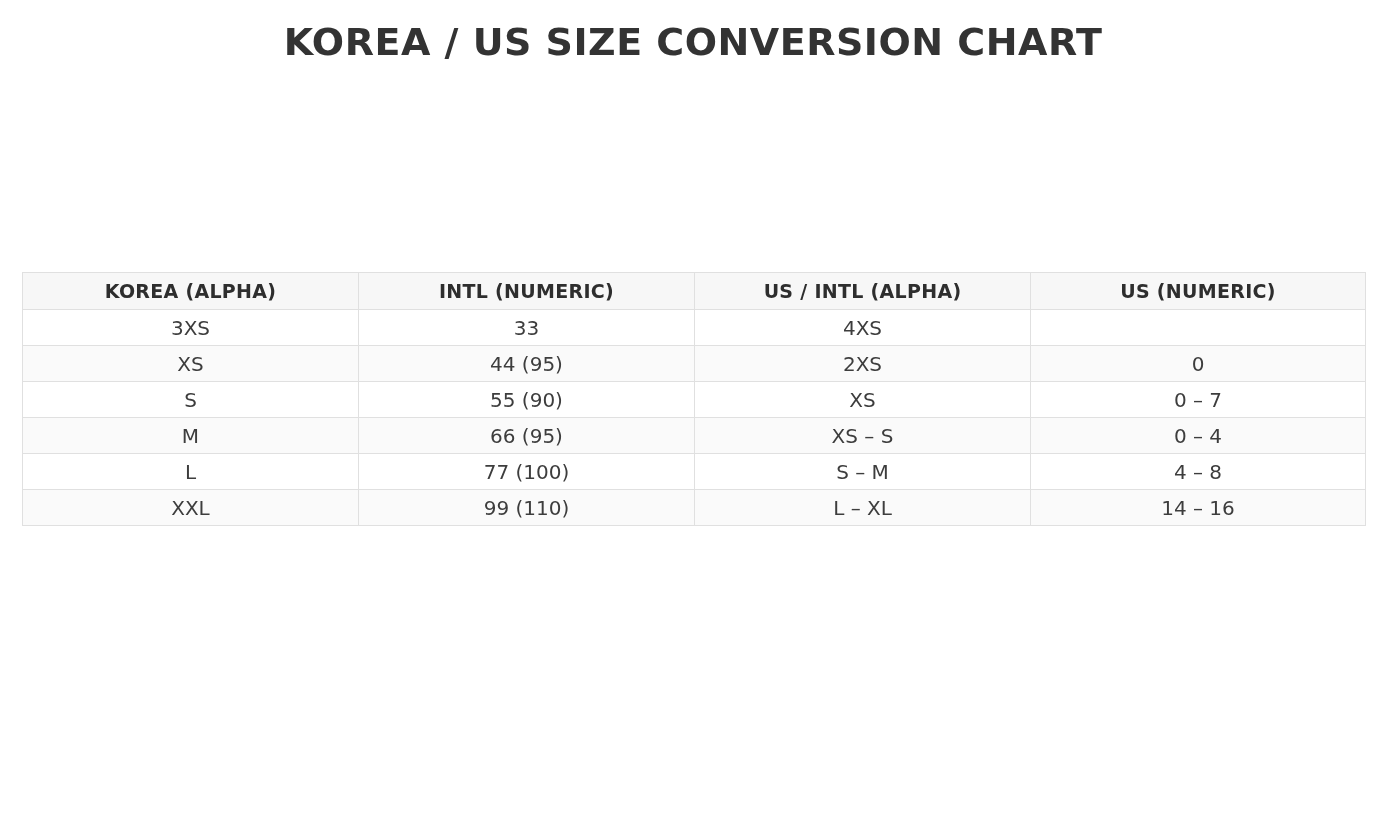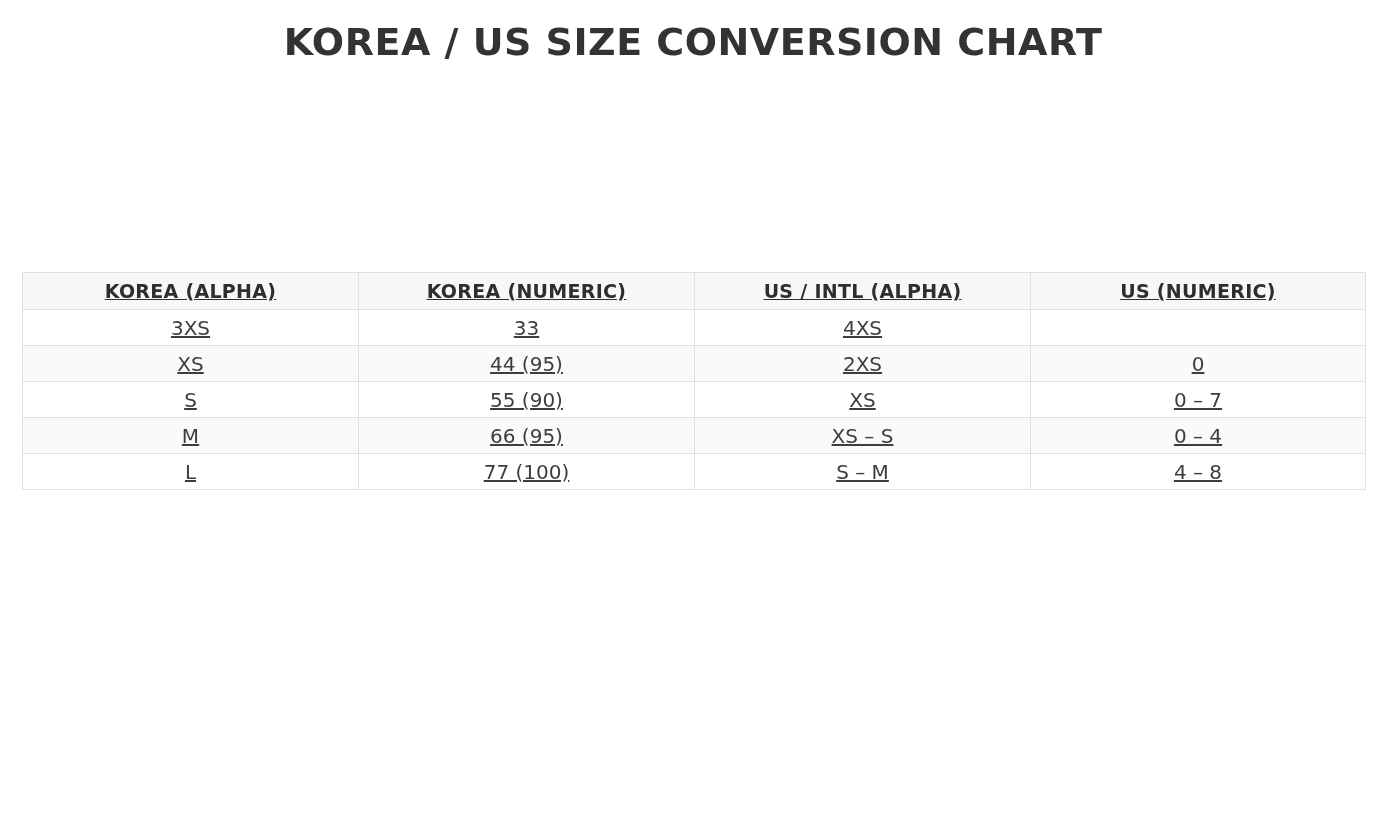--- a/index.html
+++ b/index.html
@@ -44,21 +44,20 @@
   table.size-table th,
   table.size-table td {
     border: 1px solid #e0e0e0;
     text-align: center;
     color: #3d3d3d;
     font-size: 20px;
     height: 35px;
     padding: 0 4px;
     vertical-align: middle;
     white-space: nowrap;
-    text-decoration: underline;
   }
   table.size-table thead th {
     background: #f7f7f7;
     font-weight: bold;
     font-size: 19px;
     letter-spacing: 0.3px;
     height: 36px;
     color: #2e2e2e;
   }
   table.size-table tbody tr:nth-child(even) td {
@@ -82,21 +81,21 @@
     <table class="size-table">
       <colgroup>
         <col class="c1">
           <col class="c2">
           <col class="c3">
           <col class="c4">
       </colgroup>
       <thead>
         <tr>
           <th>KOREA (ALPHA)</th>
-          <th>KOREA (NUMERIC)</th>
+          <th>INTL (NUMERIC)</th>
           <th>US / INTL (ALPHA)</th>
           <th>US (NUMERIC)</th>
         </tr>
       </thead>
       <tbody>
         <tr>
           <td>3XS</td>
           <td>33</td>
           <td>4XS</td>
           <td></td>
@@ -118,16 +117,22 @@
           <td>66 (95)</td>
           <td>XS – S</td>
           <td>0 – 4</td>
         </tr>
         <tr>
           <td>L</td>
           <td>77 (100)</td>
           <td>S – M</td>
           <td>4 – 8</td>
         </tr>
+        <tr>
+          <td>XXL</td>
+          <td>99 (110)</td>
+          <td>L – XL</td>
+          <td>14 – 16</td>
+        </tr>
       </tbody>
     </table>
   </div>
 </div>
 
 </body></html>

